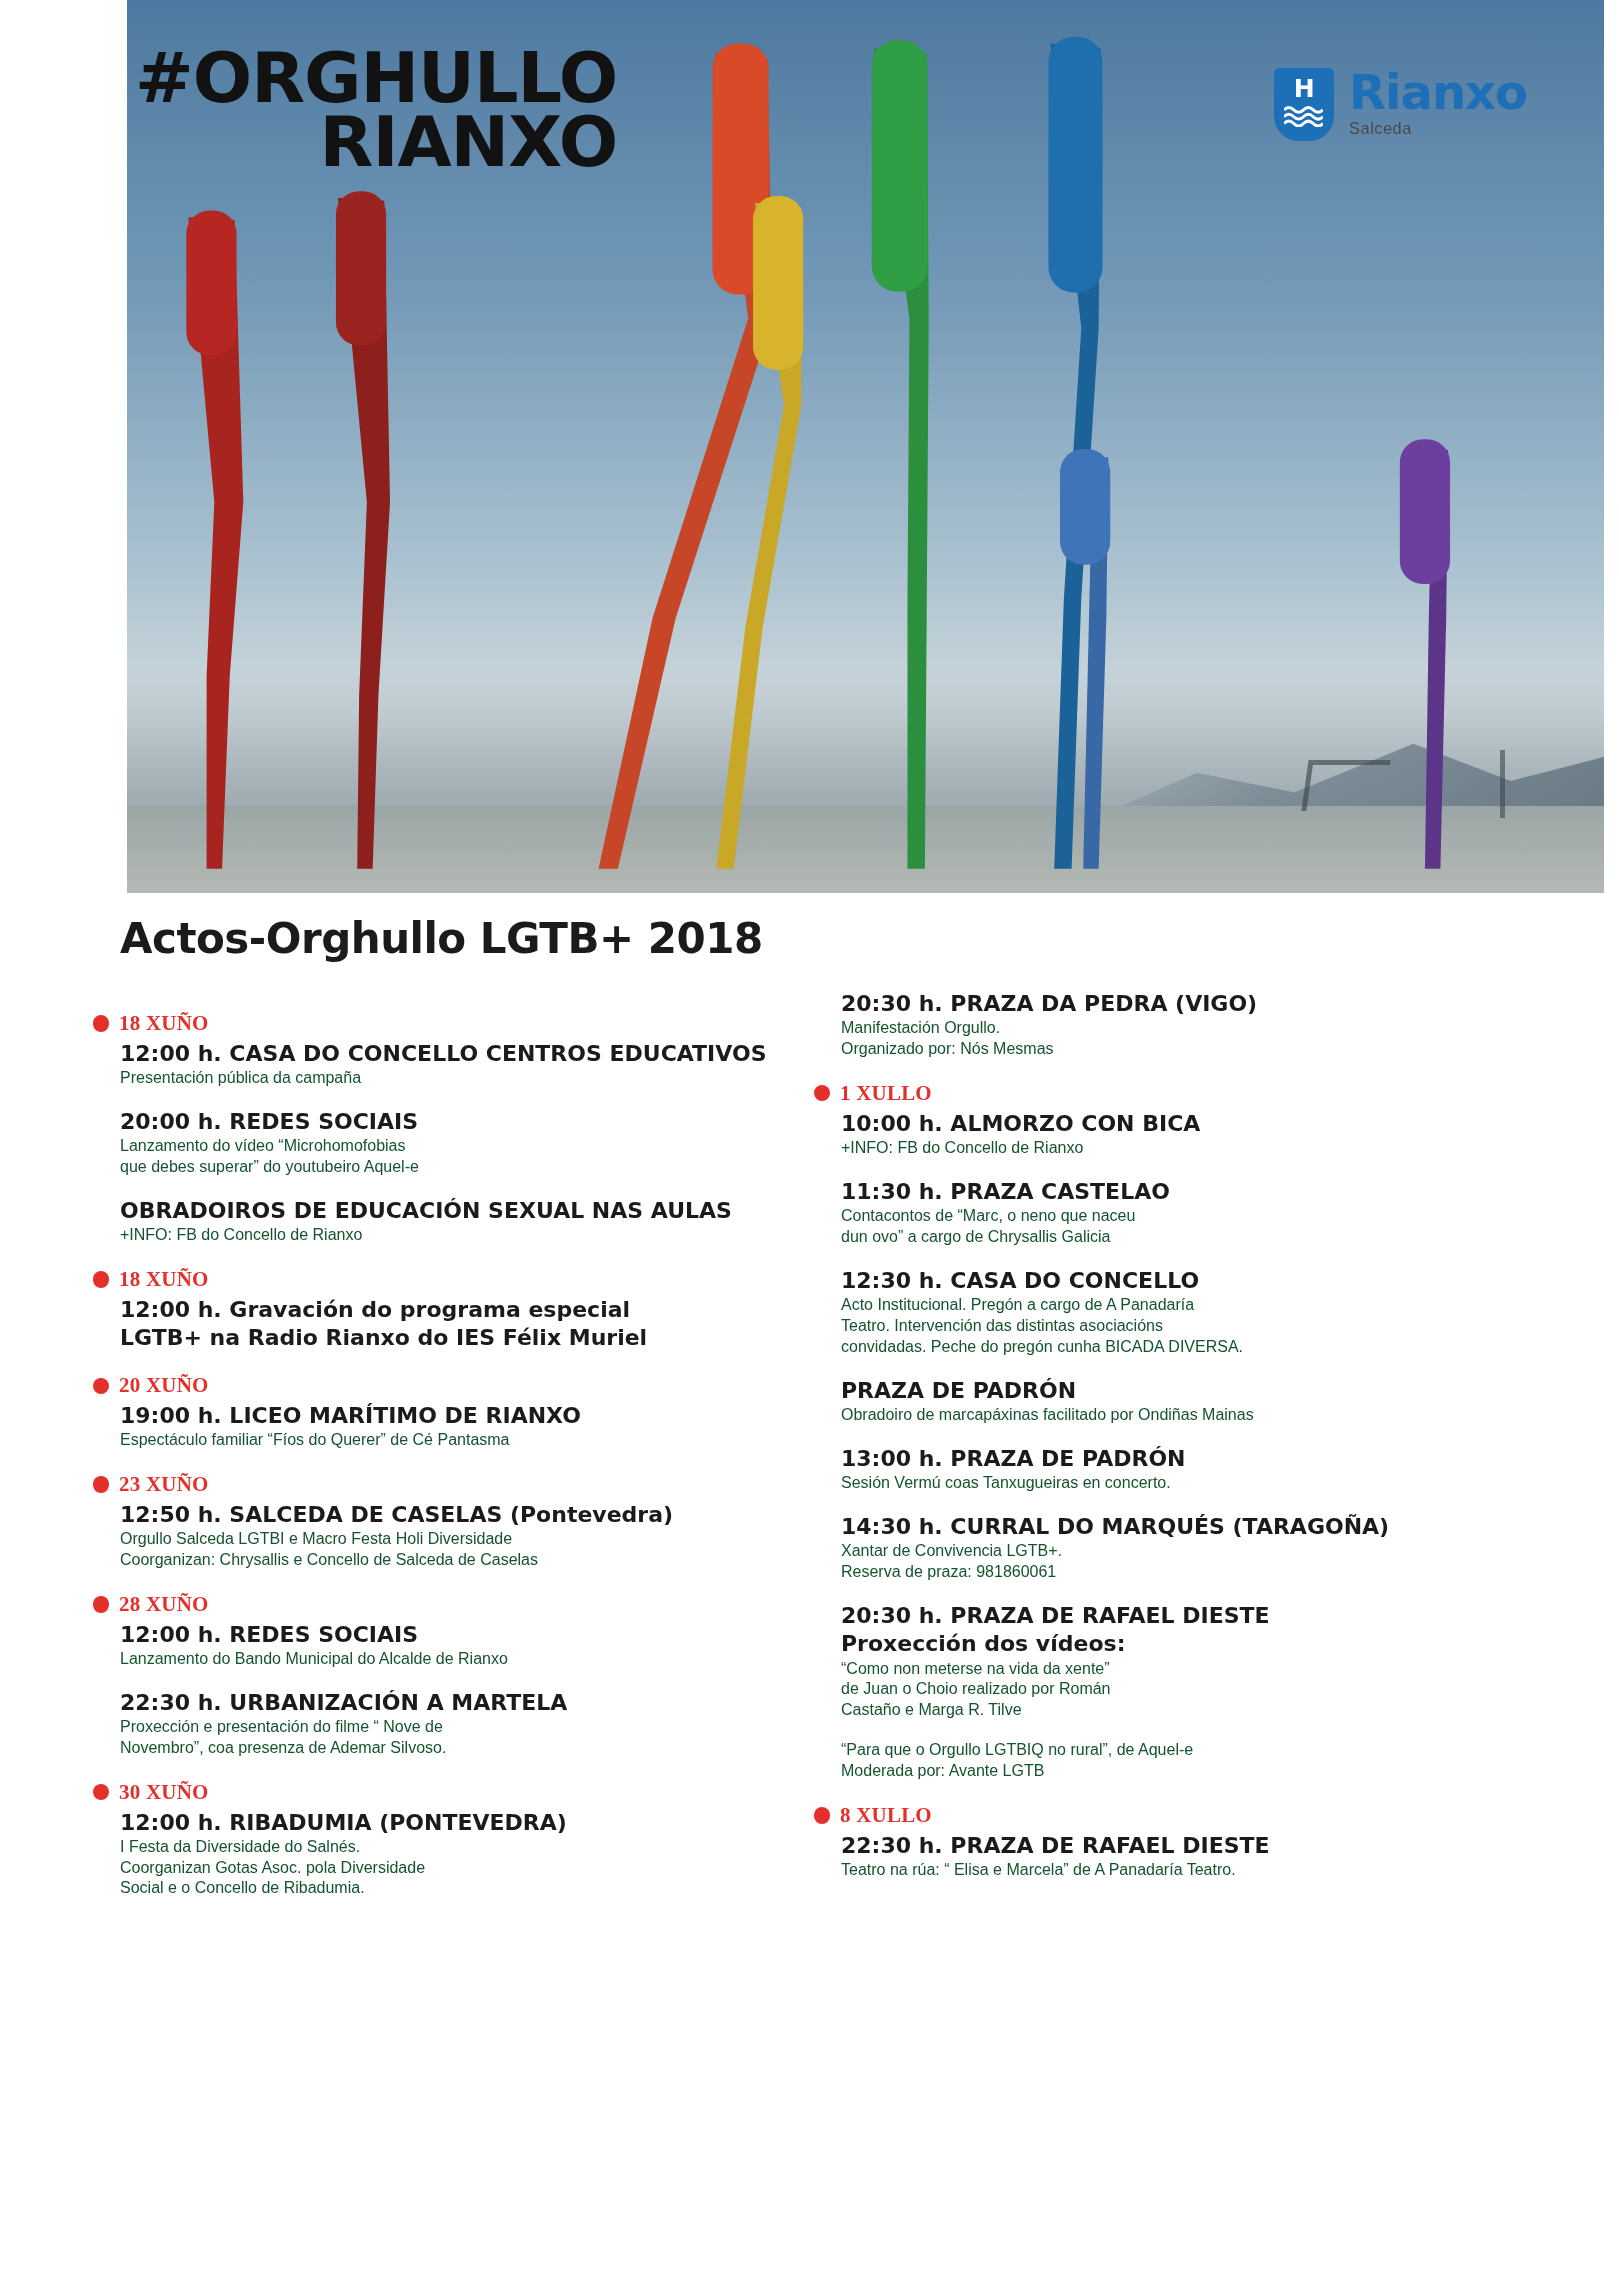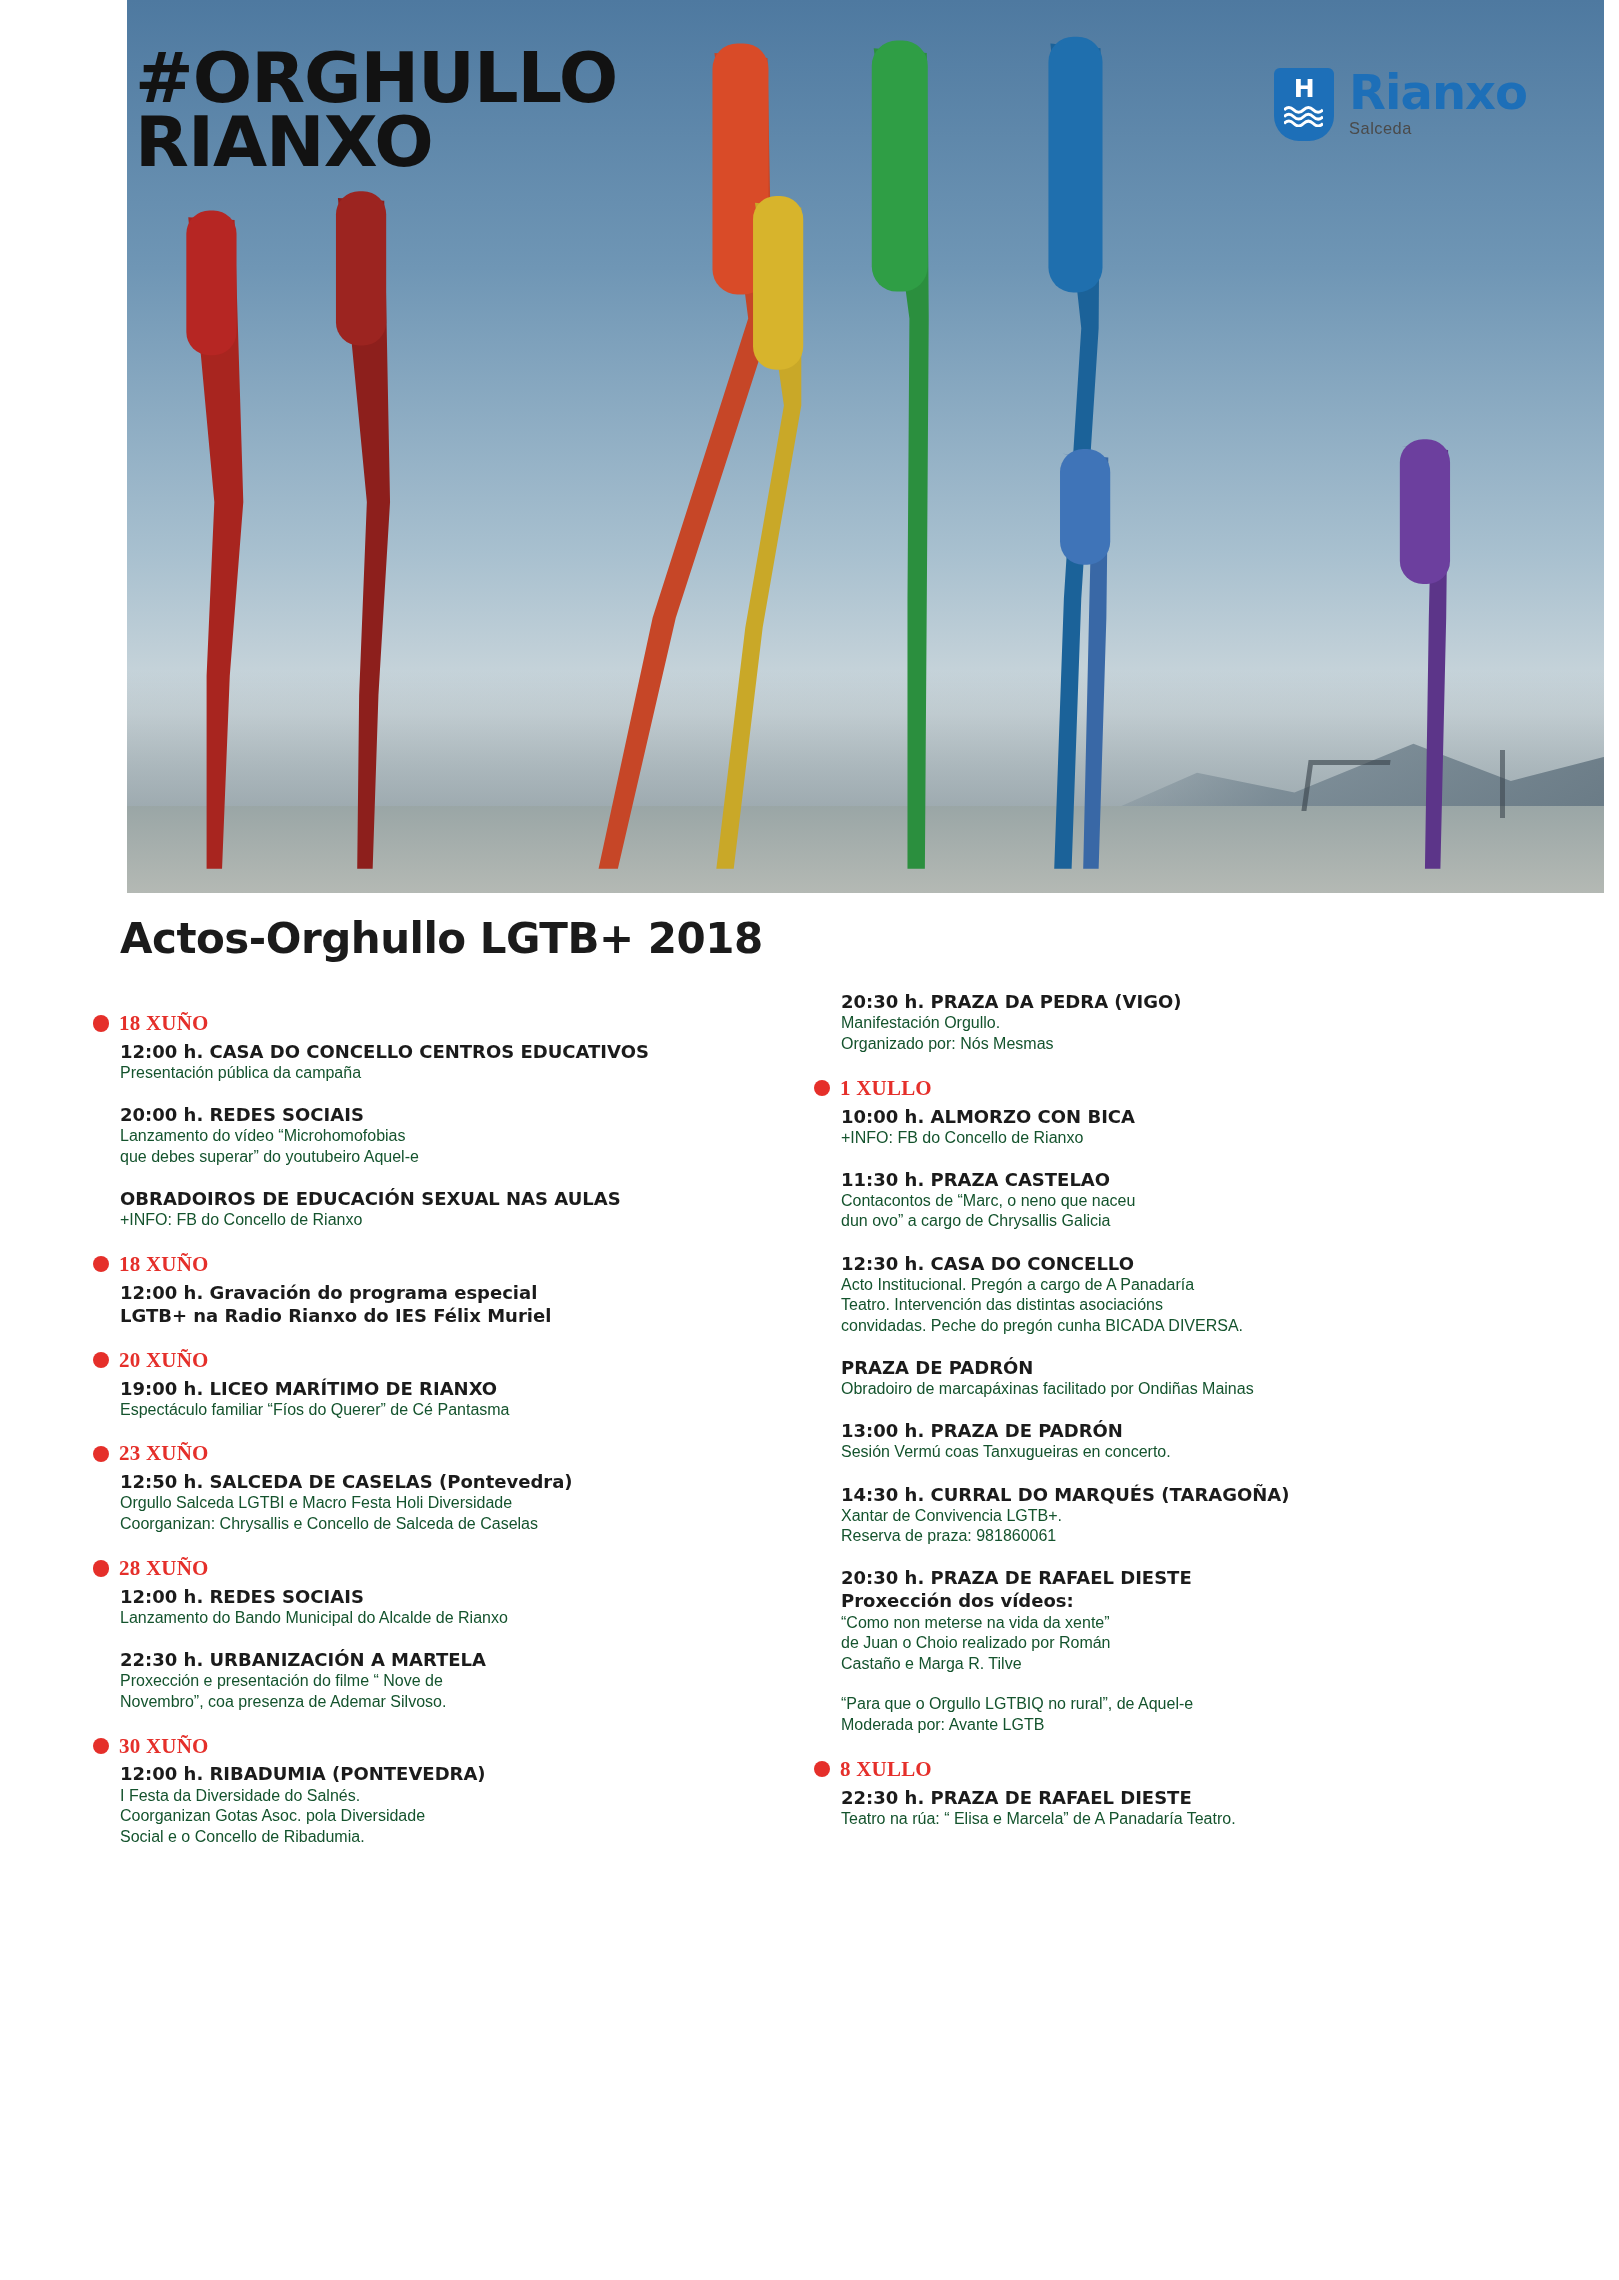--- a/index.html
+++ b/index.html
@@ -78,20 +78,21 @@
     position: absolute;
     left: 135px; top: 46px;
     z-index: 8;
     font-family: "DejaVu Sans", sans-serif;
     font-weight: bold;
     font-size: 70px;
     line-height: 0.92;
     letter-spacing: -1px;
     color: #121212;
     text-transform: uppercase;
+    text-align: right;
   }
   .hashtag .l2 { display: block; }
 
   
   .logo {
     position: absolute;
     right: 92px; top: 68px;
     z-index: 8;
     display: flex;
     align-items: flex-start;
@@ -197,21 +198,21 @@
     color: #e52f2a;
     font-family: Liberation Serif, serif;
     font-weight: bold;
     font-size: 21px;
     letter-spacing: 0.2px;
   }
   .entry { margin-bottom: 19.3px; }
   .entry .hl {
     font-family: "DejaVu Sans", sans-serif;
     font-weight: bold;
-    font-size: 18px;
+    font-size: 22px;
     line-height: 1.28;
     color: #1b1b1b;
   }
   .entry .tx {
     font-size: 16px;
     line-height: 1.3;
     color: #14532d;
   }
 
   .banner {

